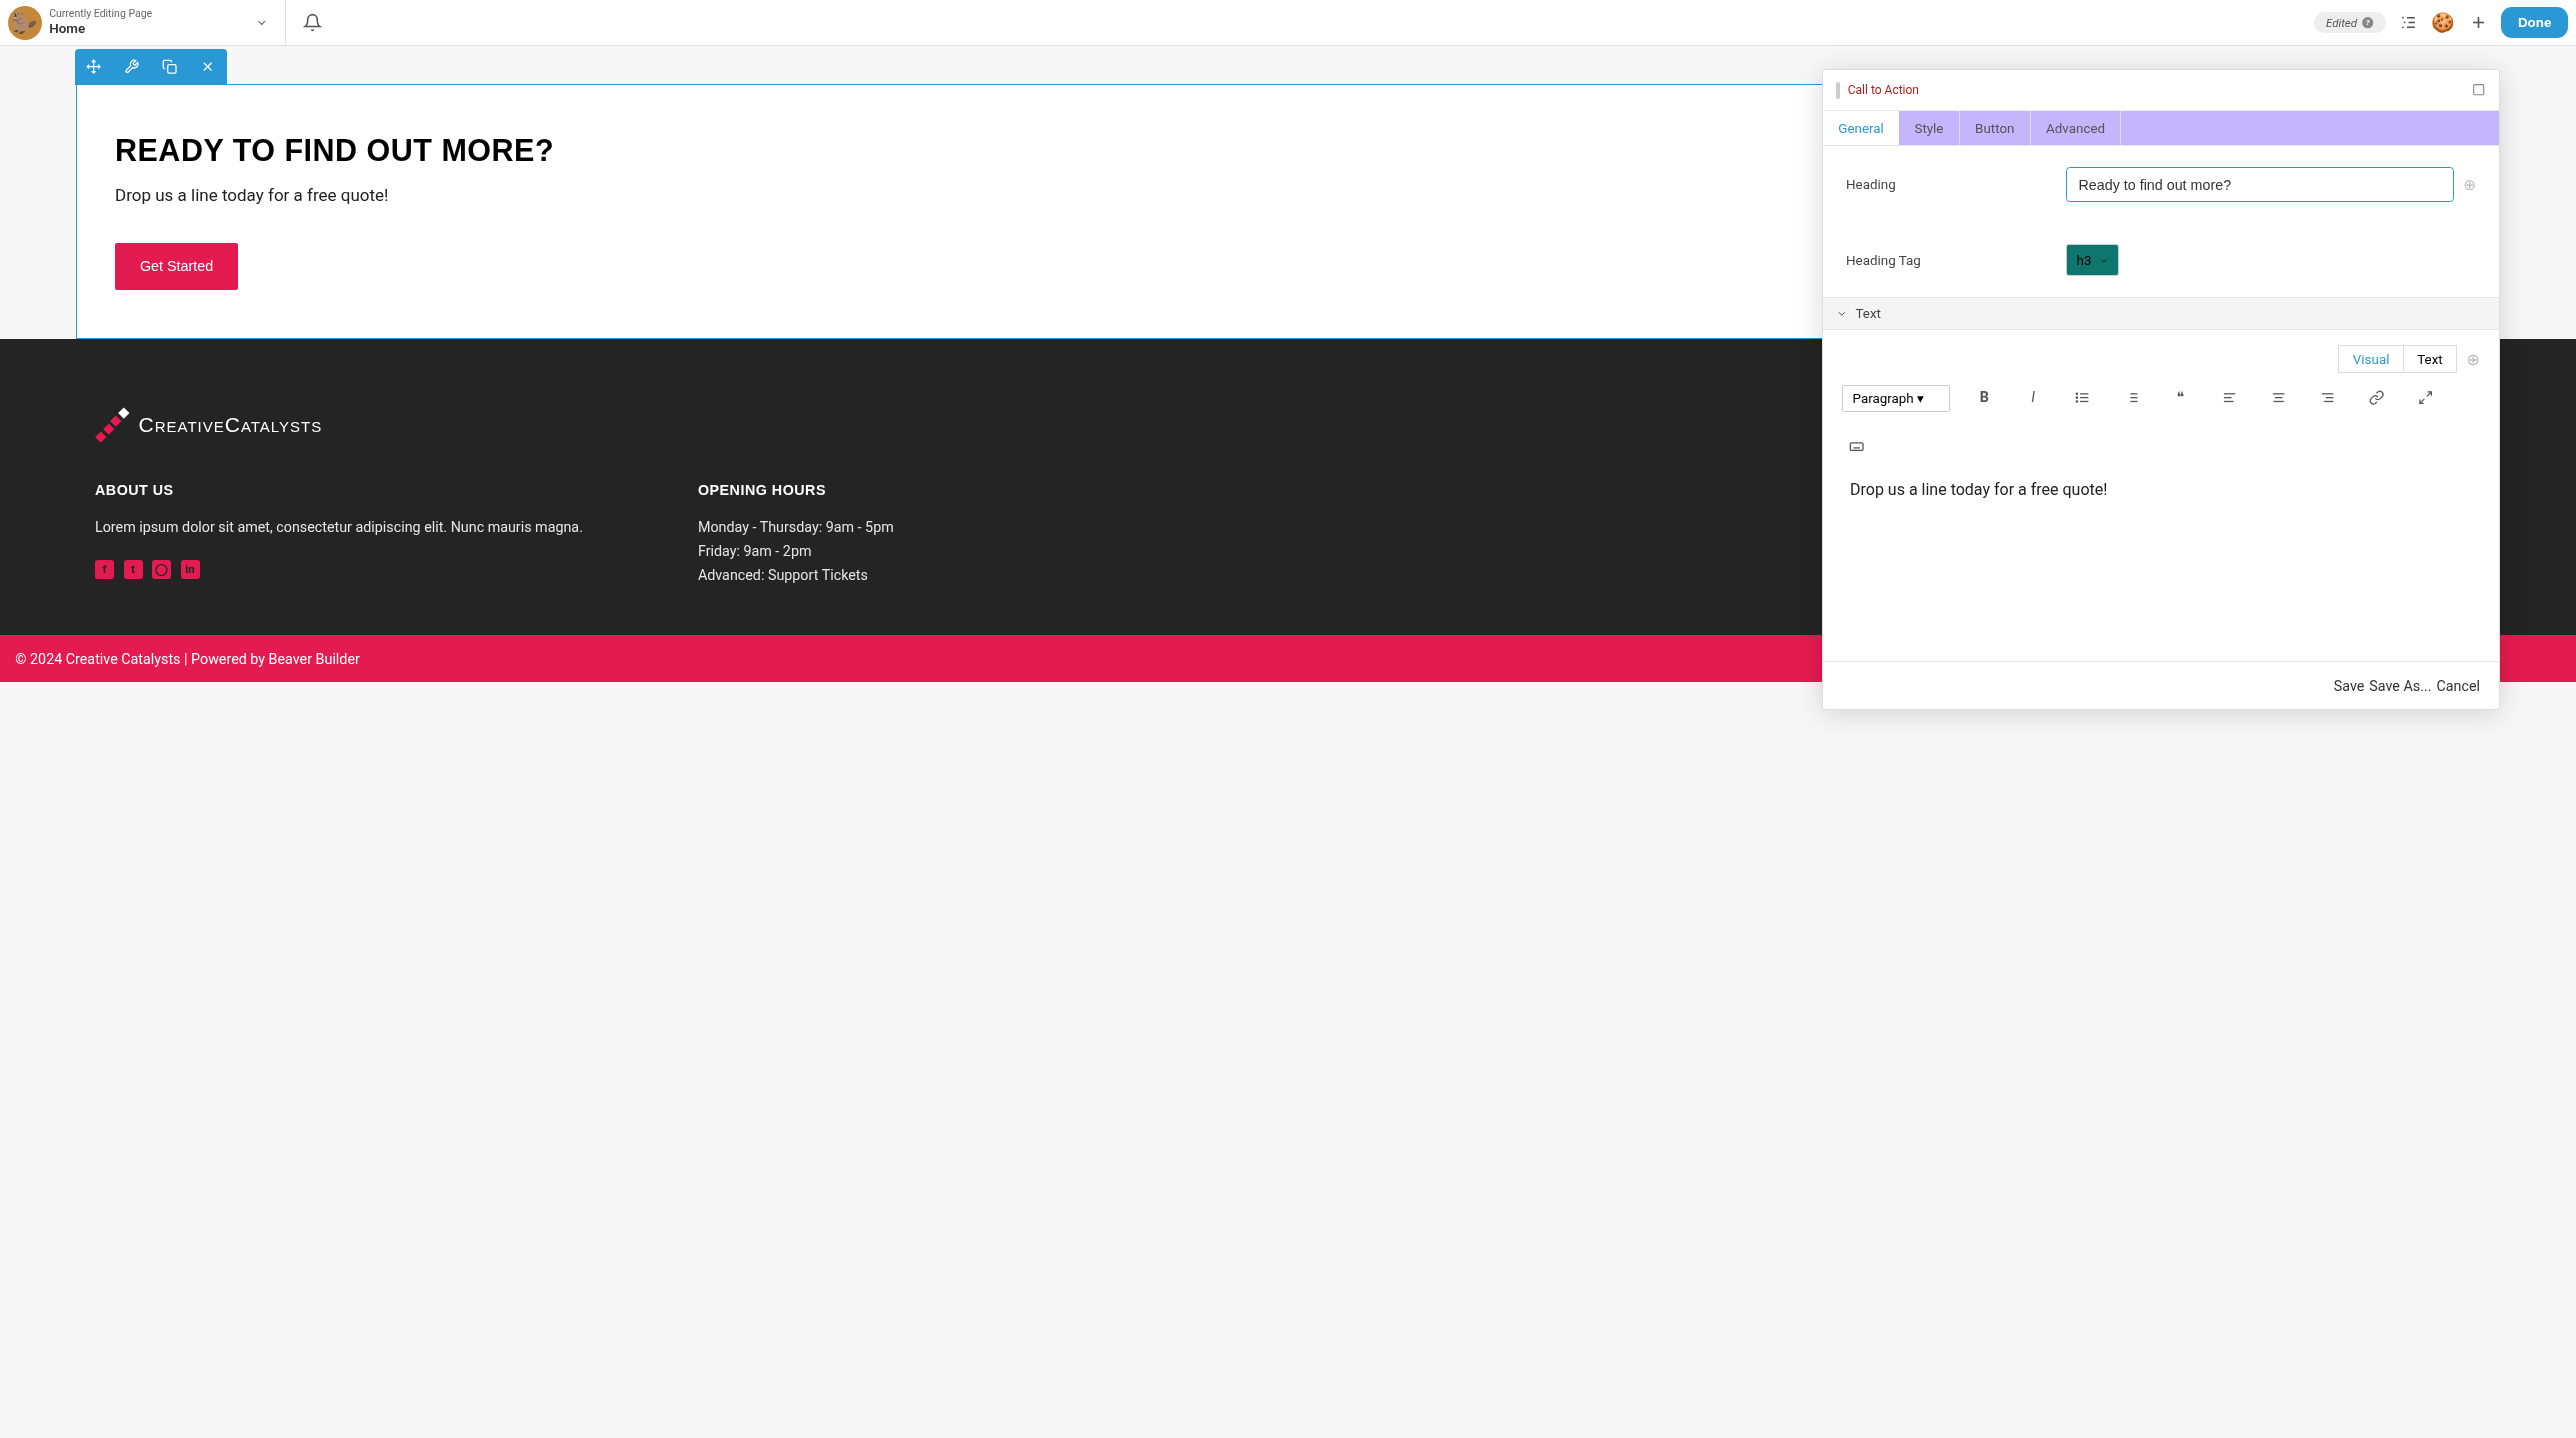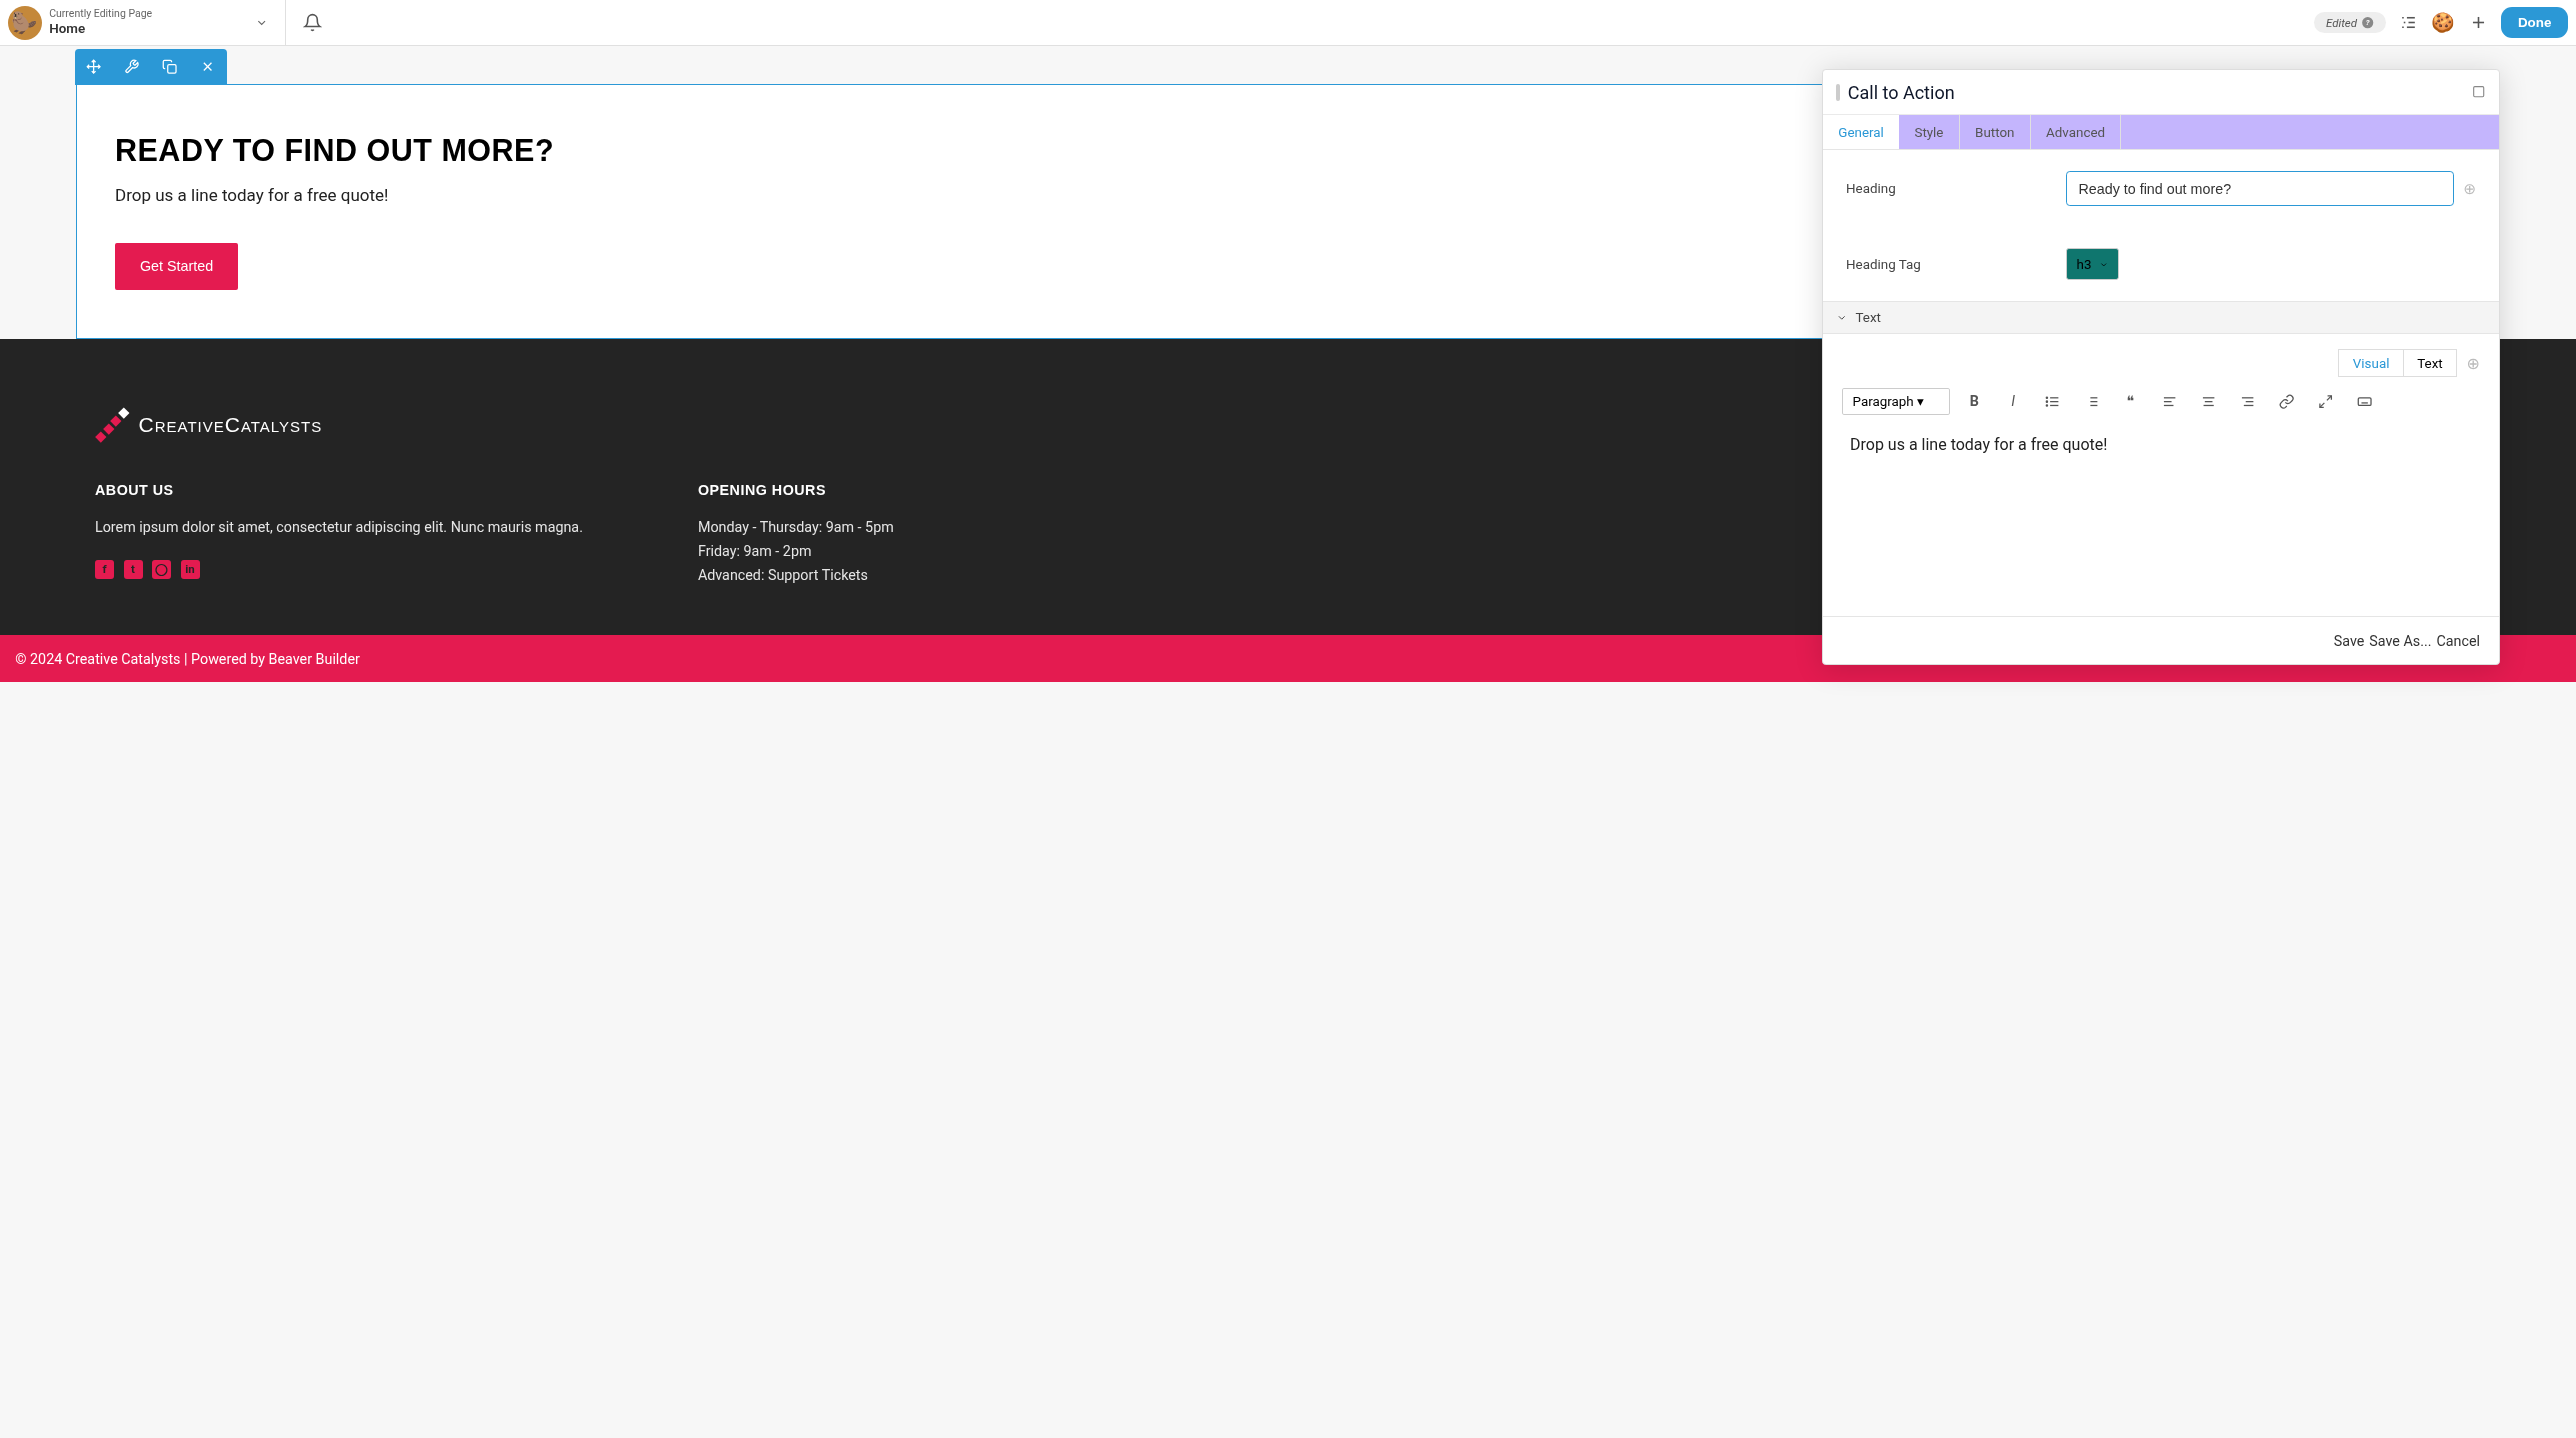--- a/index.html
+++ b/index.html
@@ -203,21 +203,21 @@
     }
     .panel-header {
       display: flex;
       align-items: center;
       justify-content: space-between;
       padding: 11.5px 13.4px;
       border-bottom: 1px solid #eaeaea;
     }
     .panel-title-wrap { display:flex; align-items:center; gap:7.6px; }
     .panel-drag { width: 3.8px; height: 17px; background: #ccc; border-radius: 1.9px; }
-    .panel-title { font-size: 18px; color: #0f172a; text-align: right; }
+    .panel-title { font-size: 12px; color: #b91c1c; text-align: right; }
     .panel-expand { color: #888; cursor: pointer; }
     .panel-tabs {
       display: flex;
       background: #c4b5fd;
       border-bottom: 1px solid #e5e5e5;
     }
     .panel-tab {
       padding: 9.5px 15.3px;
       font-size: 13.4px;
       color: #555;
@@ -283,22 +283,22 @@
       padding: 5.7px 13.4px;
       font-size: 13.4px;
       cursor: pointer;
       background: #fff;
     }
     .editor-tab.active { color: #2b98d6; }
     .editor-tab + .editor-tab { border-left: none; }
     .editor-tab-plus { margin-left: 9.5px; color: #bbb; cursor: pointer; }
     .editor-toolbar {
       display: flex;
-      align-items: center;
-      gap: 10px;
+      align-items: flex-end;
+      gap: 20px;
       padding: 5.7px 19px 9.5px 19px;
       flex-wrap: wrap;
     }
     .para-select {
       border: 1px solid #ccc;
       padding: 4.8px 25px 4.8px 9.5px;
       font-size: 13.4px;
       background: #fff;
       border-radius: 1.9px;
       cursor: pointer;

